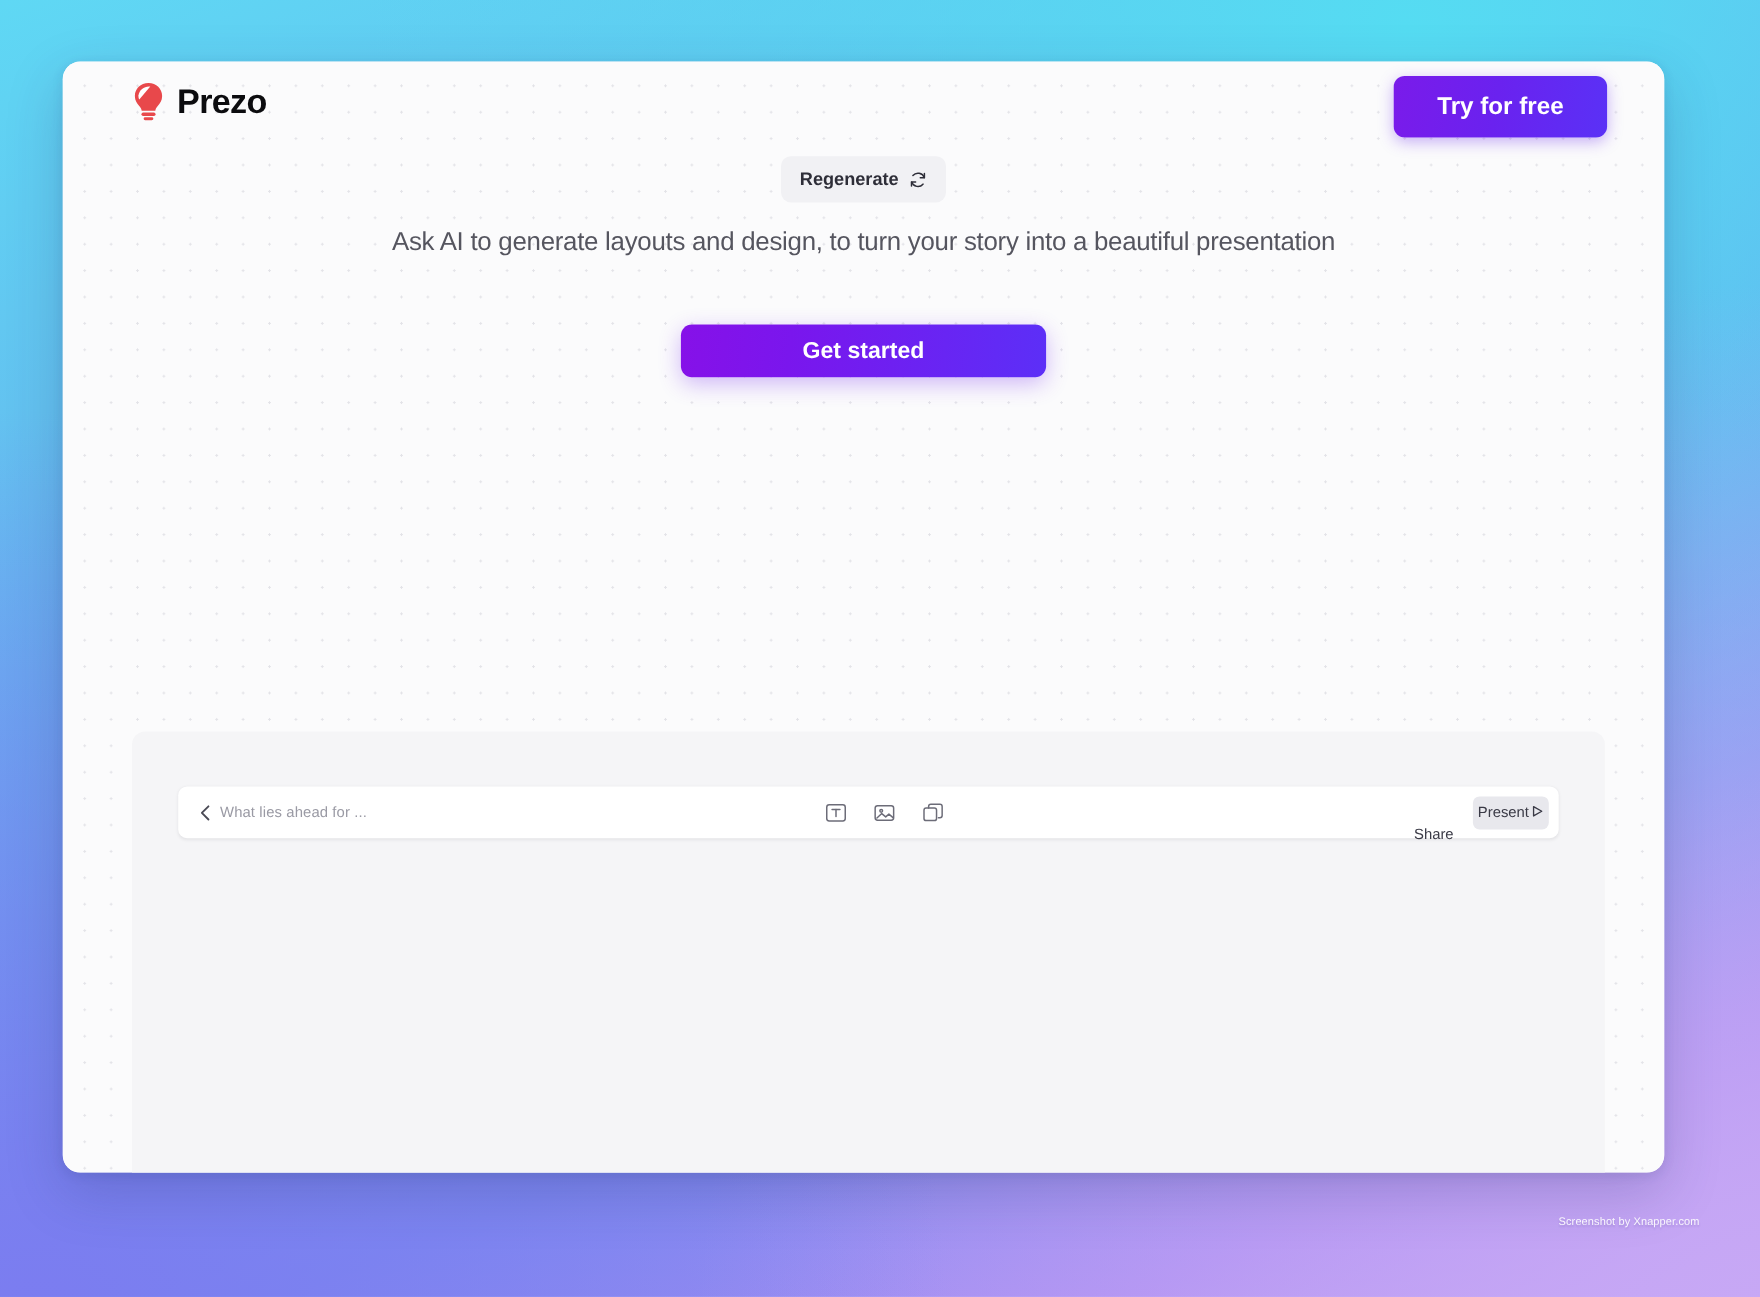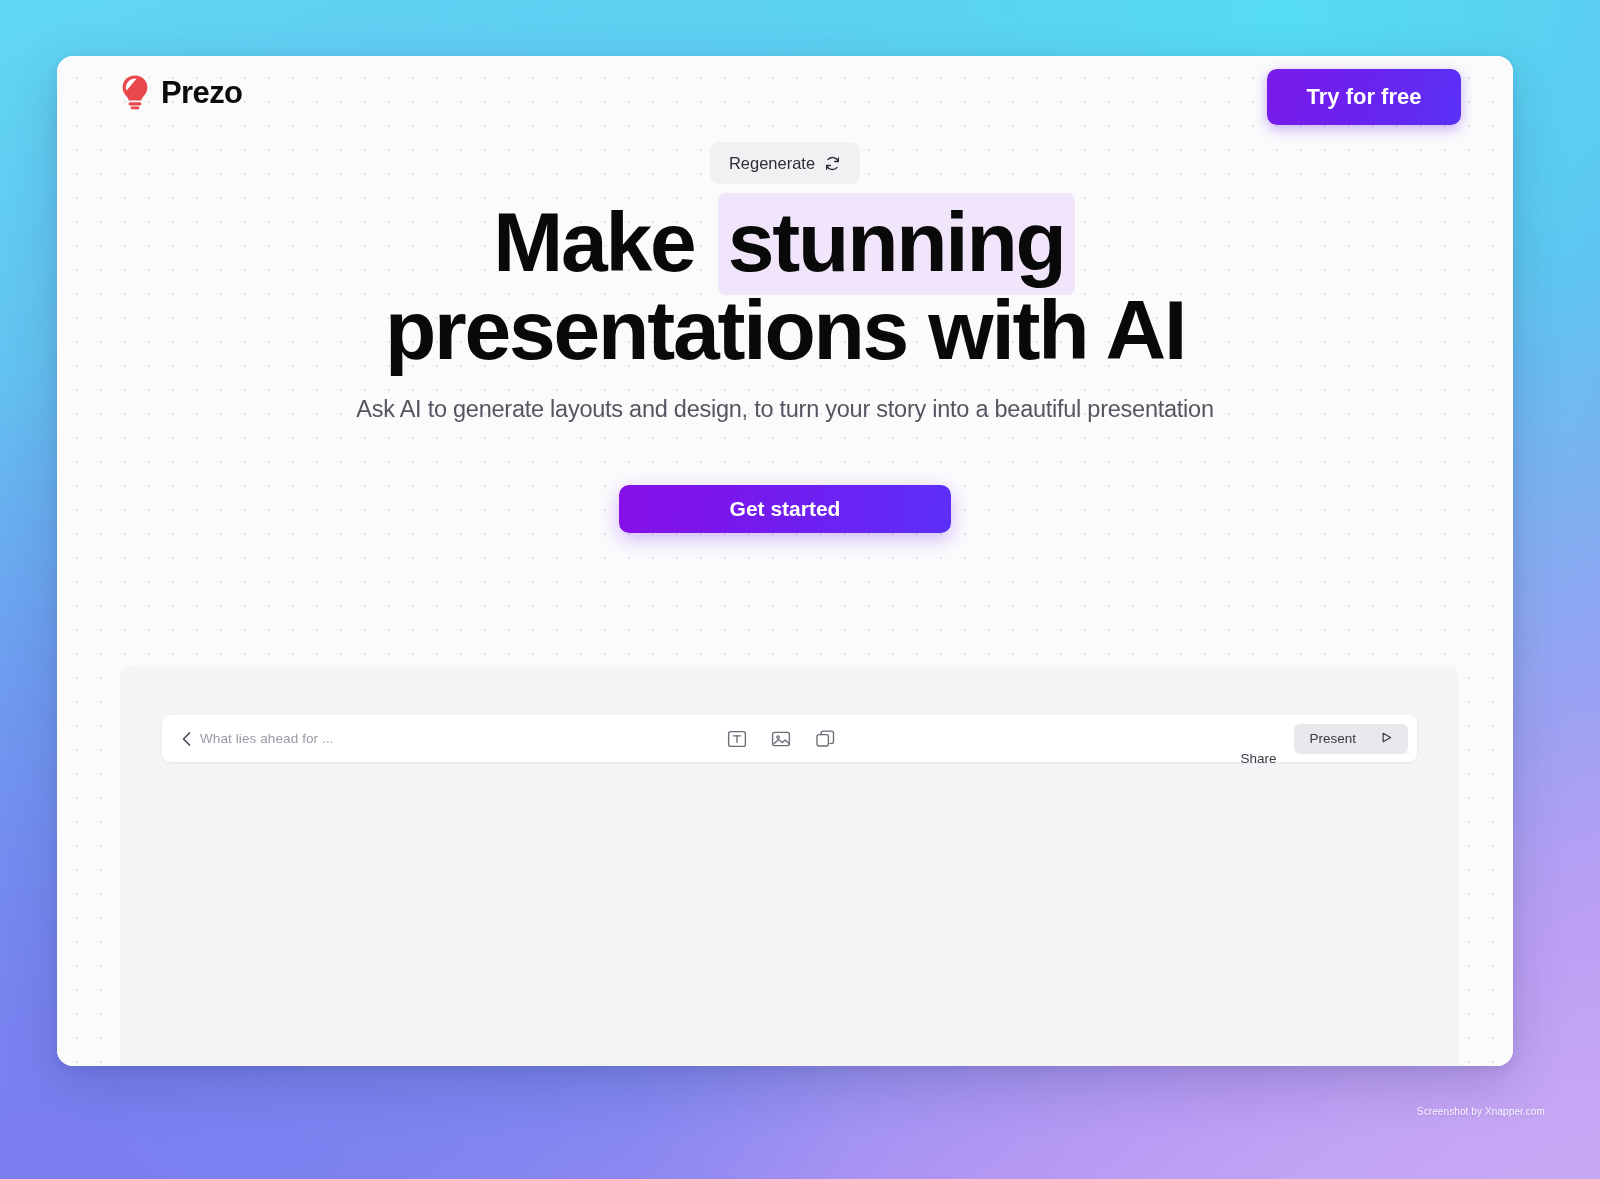--- a/index.html
+++ b/index.html
@@ -96,20 +96,21 @@
     height: 42px;
     border-radius: 9px;
     background: #f1f1f4;
     display: flex;
     align-items: center;
     justify-content: center;
     gap: 9px;
     cursor: pointer;
     border: none;
     font-family: "Liberation Sans", sans-serif;
+    font-weight: bold;
   }
   #regenerate-pill .label { font-size: 16.5px; color: #2e2e38; }
   #regenerate-pill .regen-icon { width: 17px; height: 17px; display: block; }
 
   #headline {
     margin: 14px 0 0 0;
     text-align: center;
     font-size: 84px;
     font-weight: bold;
     line-height: 1.05;
@@ -222,26 +223,26 @@
     border-radius: 6px;
     cursor: pointer;
     margin-top: 40px;
   }
   #present-button {
     border: none;
     background: #e8e8ed;
     font-family: "Liberation Sans", sans-serif;
     font-size: 13.5px;
     color: #3a3a46;
-    padding: 7px 15px;
+    padding: 7px 4px;
     border-radius: 6px;
     cursor: pointer;
     display: flex;
     align-items: center;
-    gap: 24px;
+    gap: 1px;
   }
 
   
   #watermark {
     position: absolute;
     right: 55px;
     bottom: 62px;
     font-size: 10px;
     color: #ffffff;
     opacity: 0.92;
@@ -281,24 +282,20 @@
         <span>
           <svg class="regen-icon" viewBox="0 0 20 20" fill="none" stroke="#2e2e38" stroke-width="1.6" stroke-linecap="round" stroke-linejoin="round" xmlns="http://www.w3.org/2000/svg">
             <path d="M16.8 7.6 A7.2 7.2 0 0 0 4.6 5.4"></path>
             <polyline points="16.9,3.3 16.9,7.7 12.5,7.7"></polyline>
             <path d="M3.2 12.4 A7.2 7.2 0 0 0 15.4 14.6"></path>
             <polyline points="3.1,16.7 3.1,12.3 7.5,12.3"></polyline>
           </svg>
         </span>
       </button>
 
-      <h1 id="headline">
-        <span class="hl-line"><span>Make</span> <span class="hl-mark">stunning</span></span>
-        <span class="hl-line">presentations with AI</span>
-      </h1>
 
       <p id="subheadline">Ask AI to generate layouts and design, to turn your story into a beautiful presentation</p>
 
       <button id="get-started-button">Get started</button>
     </div>
 
     <div id="editor-panel">
 
       <div id="editor-toolbar">
 

